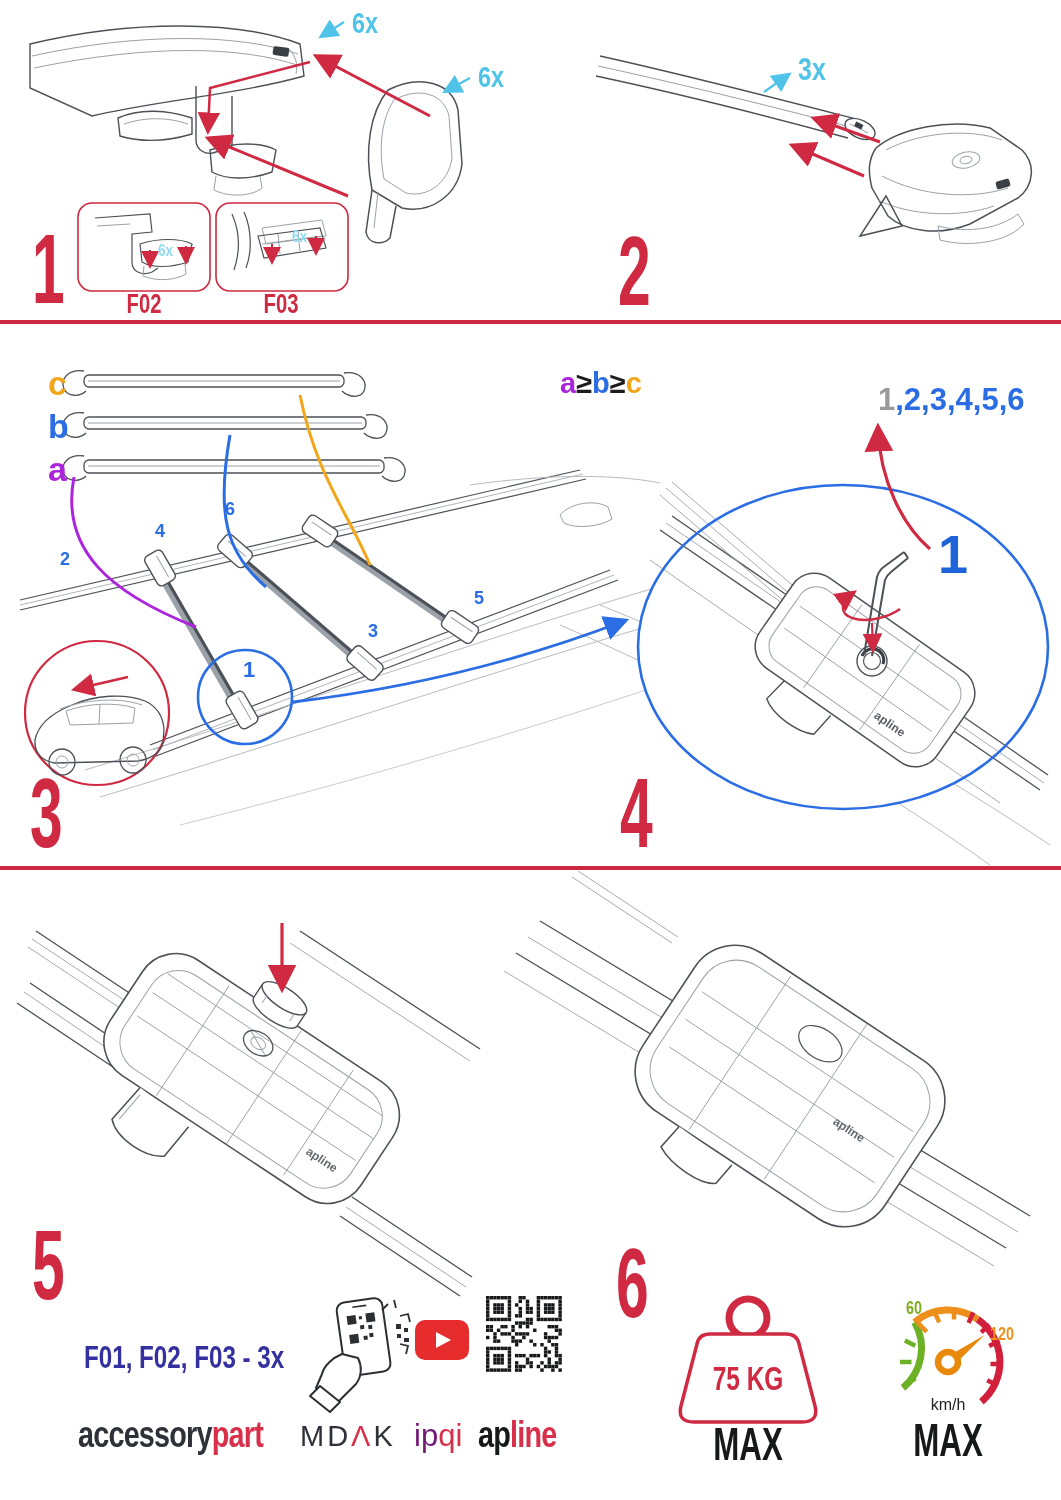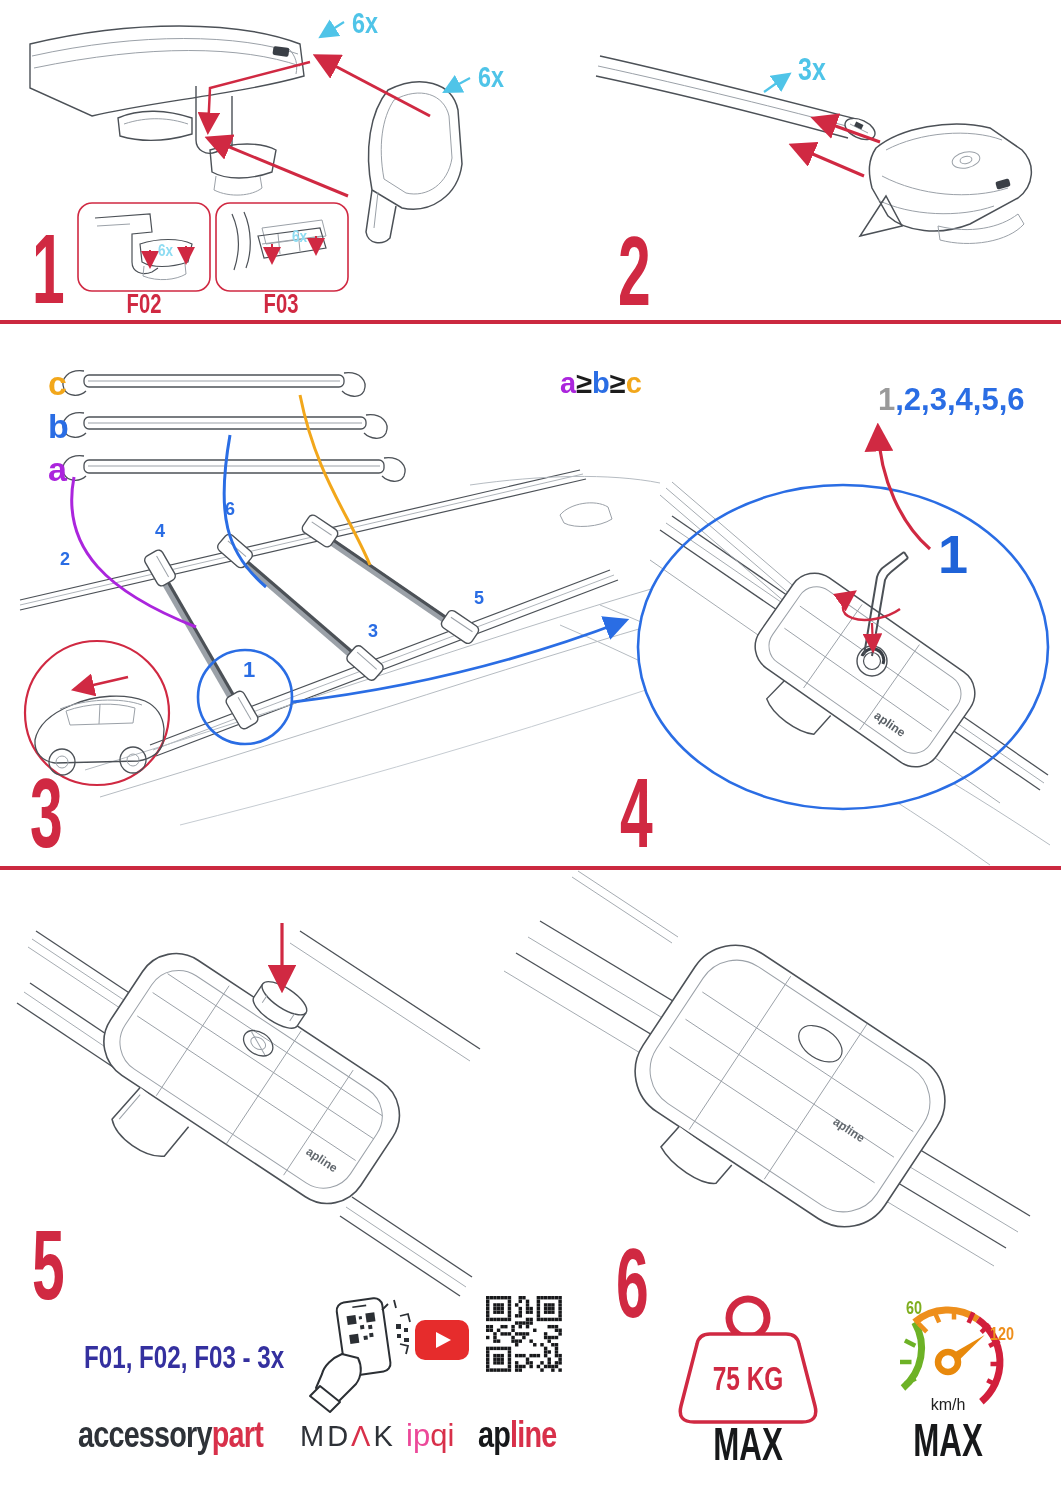--- a/index.html
+++ b/index.html
@@ -11,21 +11,21 @@
            transform:scaleX(.6);transform-origin:left top;letter-spacing:-2px;}
   .divider{position:absolute;left:0;width:1061px;height:4px;background:#cb2940;}
   .parts-note{position:absolute;left:84px;top:1340px;color:#34309f;font-size:31px;font-weight:700;
               transform:scaleX(.78);transform-origin:left top;letter-spacing:0px;white-space:nowrap;}
   .logo-ap{position:absolute;left:78px;top:1414px;font-size:36px;font-weight:700;letter-spacing:-1px;
            transform:scaleX(.8);transform-origin:left top;white-space:nowrap;}
   .logo-mdak{position:absolute;left:300px;top:1420px;font-size:29px;font-weight:400;letter-spacing:3px;white-space:nowrap;}
   .logo-ipqi{position:absolute;left:406px;top:1418px;font-size:31px;font-weight:400;letter-spacing:0px;white-space:nowrap;}
   .logo-apline{position:absolute;left:478px;top:1414px;font-size:36px;font-weight:700;letter-spacing:-1px;
            transform:scaleX(.8);transform-origin:left top;white-space:nowrap;}
-  .dark{color:#2e3238;} .reded{color:#d8304a;} .grayed{color:#ec4899;} .blacked{color:#17181a;}
+  .dark{color:#2e3238;} .reded{color:#d8304a;} .grayed{color:#701a75;margin-left:8px;} .blacked{color:#17181a;}
   text{font-family:"Liberation Sans",sans-serif;}
 </style>
 </head>
 <body>
 
 <div class="page">
 
   <svg class="abs" style="left:0;top:0" width="530" height="322" viewBox="0 0 530 322">
     <defs>
       <marker id="aR" markerWidth="9" markerHeight="9" refX="7" refY="4.5" orient="auto">

